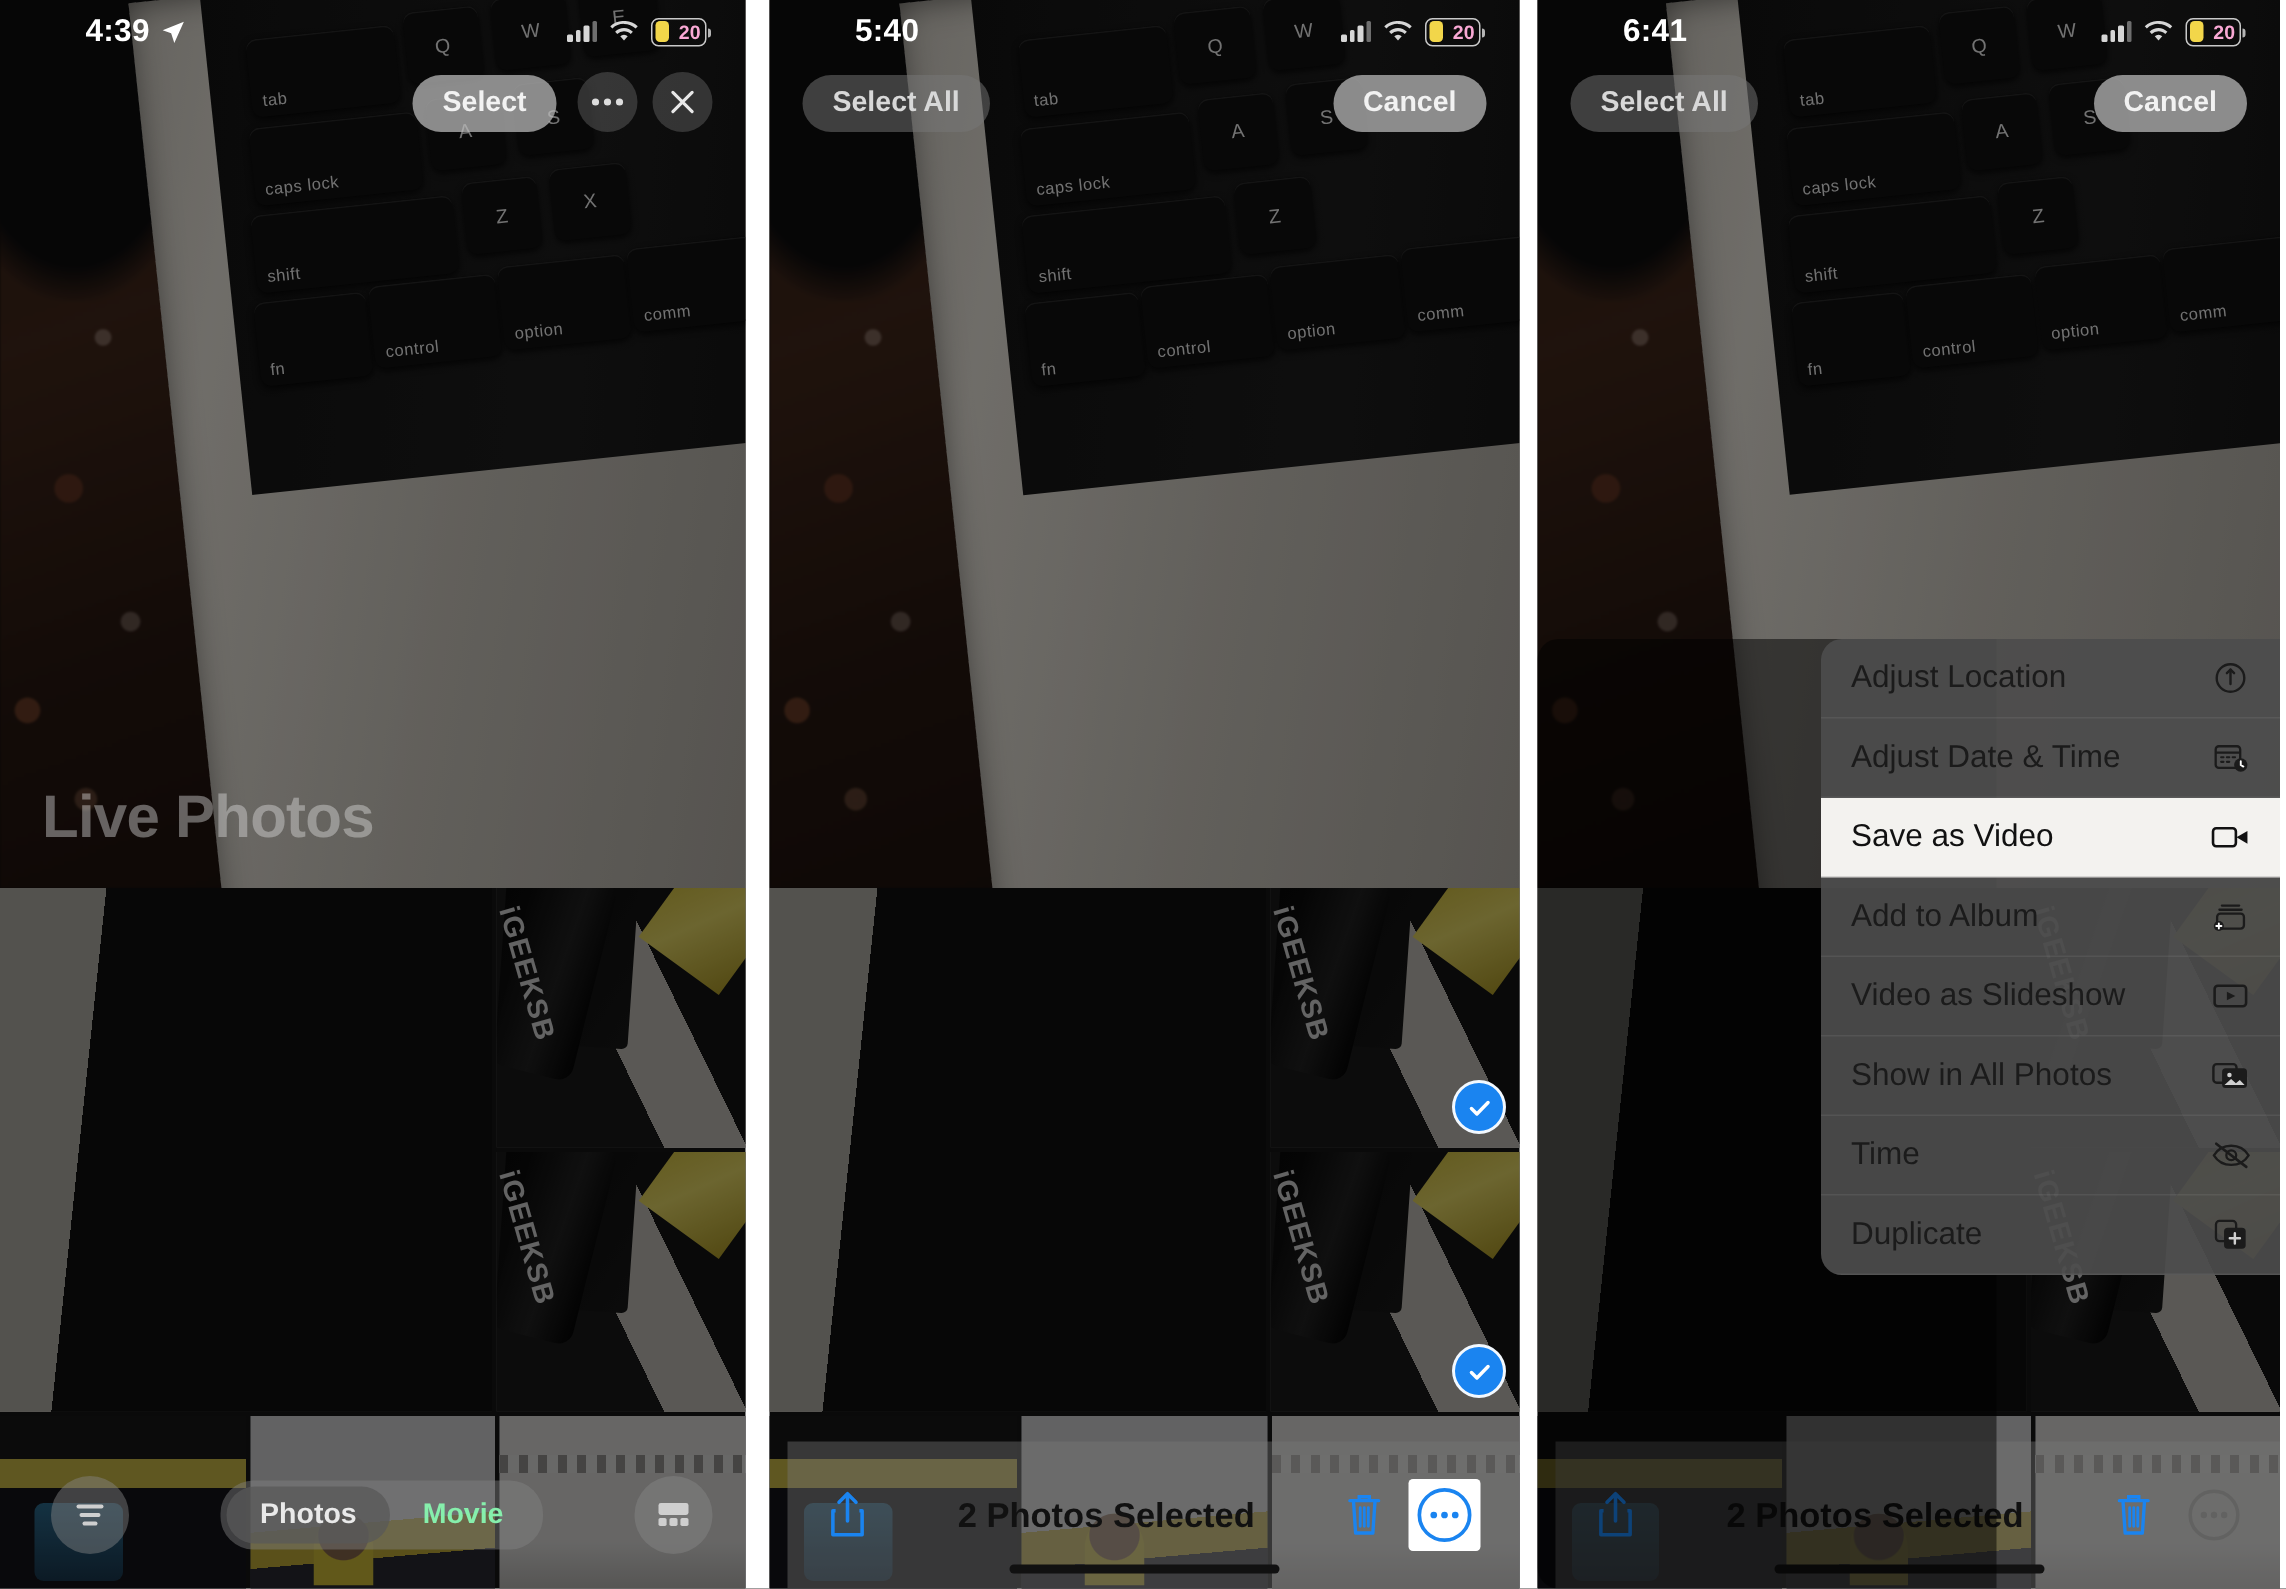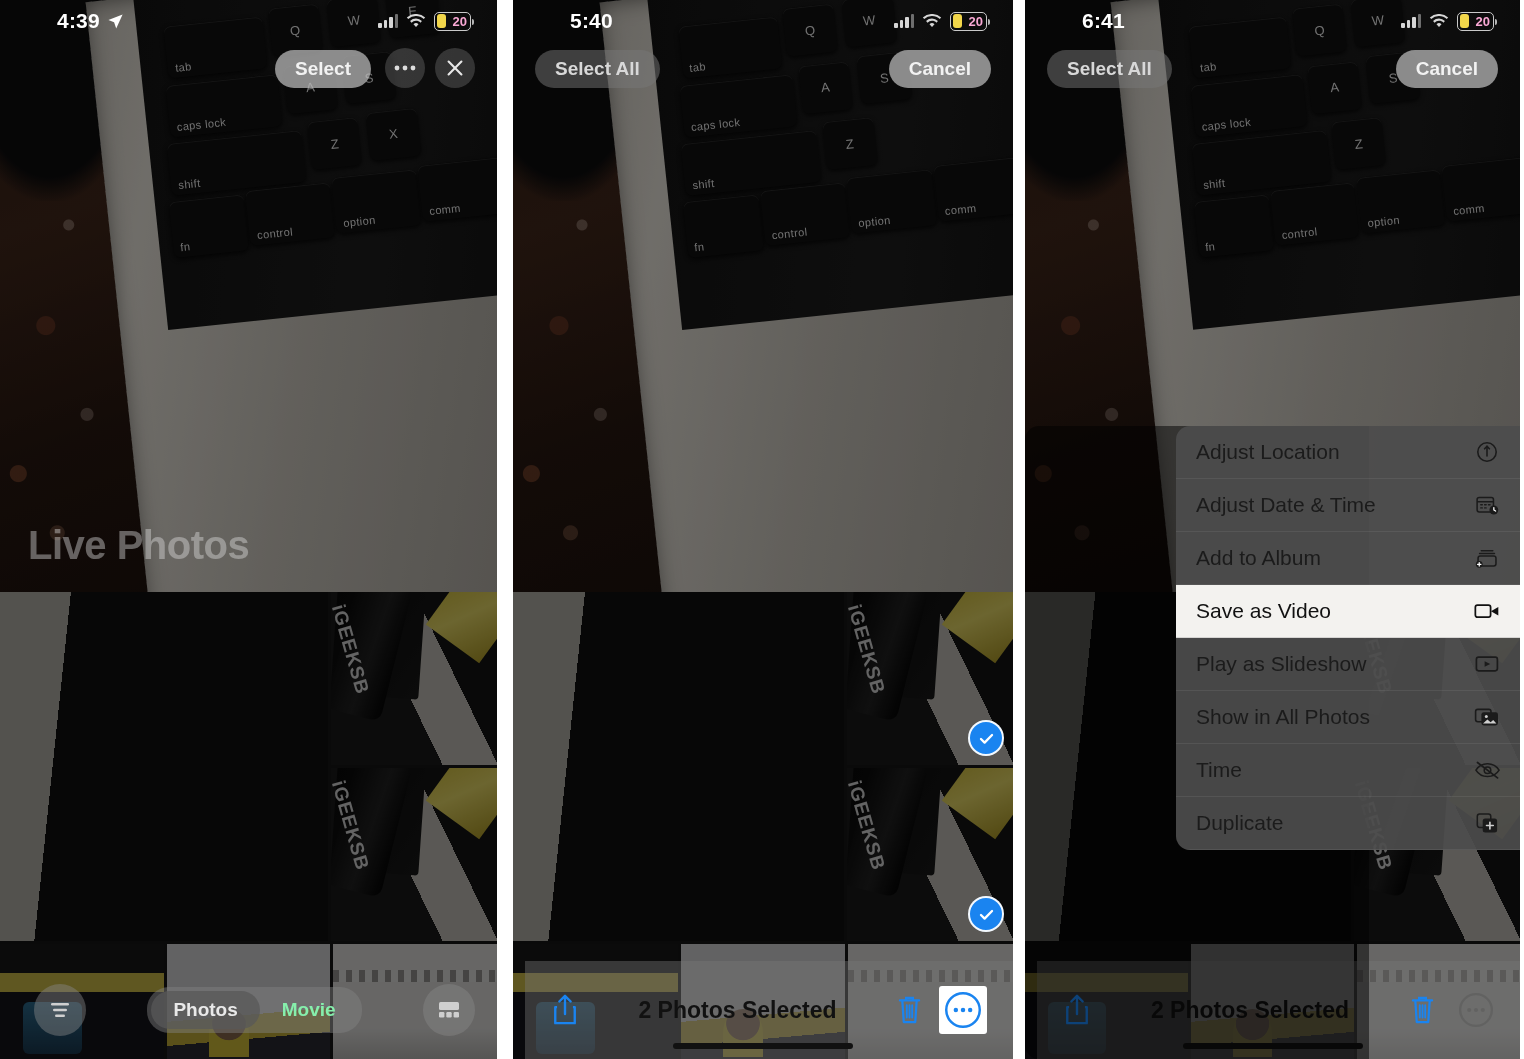--- a/index.html
+++ b/index.html
@@ -122,21 +122,21 @@
   .seg button{border:none;background:transparent;color:#86efac;font-size:19px;font-weight:700;
     padding:8px 22px;border-radius:19px;font-family:inherit;}
   .seg button.on{background:rgba(88,88,88,.75);color:#e9e9e9;}
   .selcount{flex:1;text-align:center;color:#111;font-size:23px;font-weight:700;}
   .ibtn{background:transparent;border:none;padding:0;display:flex;align-items:center;justify-content:center;}
   .hl{background:#fff;padding:5px;border-radius:3px;display:flex;}
   .homebar{position:absolute;left:50%;transform:translateX(-50%);bottom:10px;
     width:180px;height:6px;border-radius:3px;background:#111;z-index:10;}
 
   
-  .menu{position:absolute;right:0;top:426px;width:344px;border-radius:14px 0 0 14px;
+  .menu{position:absolute;right:0;top:426px;width:306px;border-radius:14px 0 0 14px;
     overflow:hidden;background:rgba(76,76,76,.93);z-index:12;}
   .mi{display:flex;align-items:center;justify-content:space-between;height:53px;
     padding:0 18px 0 20px;box-sizing:border-box;color:#1b1b1b;font-size:21px;
     border-bottom:1px solid rgba(255,255,255,.07);}
   .mi.sel{background:#f3f2ef;color:#111;border-bottom:1px solid rgba(0,0,0,.12);}
   .mi .ic{display:flex;align-items:center;justify-content:center;width:30px;height:30px;}
   svg{display:block;}
 </style>
 </head>
 <body>
@@ -524,43 +524,43 @@
         <span class="ic">
           <svg width="25" height="24" viewBox="0 0 26 24">
               <rect x="2.2" y="4.2" width="17" height="15" rx="2.2" stroke="#1b1b1b" stroke-width="1.6" fill="none"></rect>
               <path d="M2.2 8.6h17" stroke="#1b1b1b" stroke-width="1.6"></path>
               <path d="M6 11.8h1.6M10 11.8h1.6M14 11.8h1.6M6 15h1.6M10 15h1.6" stroke="#1b1b1b" stroke-width="1.5" stroke-linecap="round"></path>
               <circle cx="19.6" cy="17.2" r="4.6" fill="#1b1b1b"></circle>
               <path d="M19.6 14.6v2.6l1.8 1.1" stroke="#fff" stroke-width="1.3" fill="none" stroke-linecap="round"></path>
             </svg>
         </span>
       </div>
+      <div class="mi sel">
+        <span>Save as Video</span>
+        <span class="ic">
+          <svg width="27" height="20" viewBox="0 0 28 20">
+              <rect x="1.4" y="4" width="15.8" height="12.4" rx="2.2" stroke="#111" stroke-width="1.8" fill="none"></rect>
+              <path d="M17.6 10.2l7.6-4.4v8.8z" fill="#111"></path>
+            </svg>
+        </span>
+      </div>
       <div class="mi">
         <span>Add to Album</span>
         <span class="ic">
           <svg width="25" height="24" viewBox="0 0 26 24">
               <path d="M6.5 4.4h12" stroke="#1b1b1b" stroke-width="1.6" stroke-linecap="round"></path>
               <path d="M4.8 7.3h15.4" stroke="#1b1b1b" stroke-width="1.6" stroke-linecap="round"></path>
               <rect x="3.2" y="10" width="18.6" height="10.4" rx="2.3" stroke="#1b1b1b" stroke-width="1.6" fill="none"></rect>
               <circle cx="4.4" cy="18.6" r="3.5" fill="#1b1b1b"></circle>
               <path d="M4.4 16.8v3.6M2.6 18.6h3.6" stroke="#fff" stroke-width="1.3" stroke-linecap="round"></path>
             </svg>
         </span>
       </div>
-      <div class="mi sel">
-        <span>Save as Video</span>
-        <span class="ic">
-          <svg width="27" height="20" viewBox="0 0 28 20">
-              <rect x="1.4" y="4" width="15.8" height="12.4" rx="2.2" stroke="#111" stroke-width="1.8" fill="none"></rect>
-              <path d="M17.6 10.2l7.6-4.4v8.8z" fill="#111"></path>
-            </svg>
-        </span>
-      </div>
       <div class="mi">
-        <span>Play as Slideshow</span>
+        <span>Video as Slideshow</span>
         <span class="ic">
           <svg width="26" height="20" viewBox="0 0 26 20">
               <rect x="2.4" y="3.2" width="21" height="13.6" rx="2.2" stroke="#1b1b1b" stroke-width="1.7" fill="none"></rect>
               <path d="M10.6 7.2l5.6 2.8-5.6 2.8z" fill="#1b1b1b"></path>
             </svg>
         </span>
       </div>
       <div class="mi">
         <span>Show in All Photos</span>
         <span class="ic">

